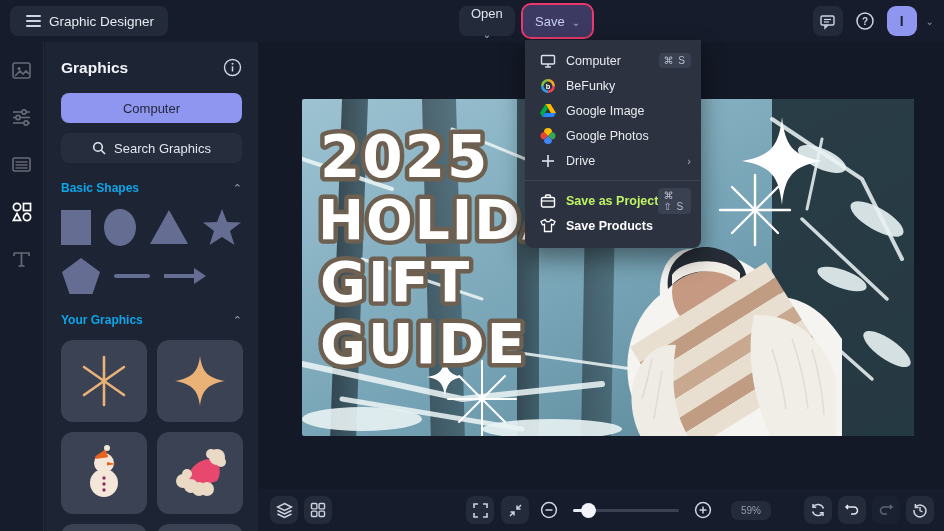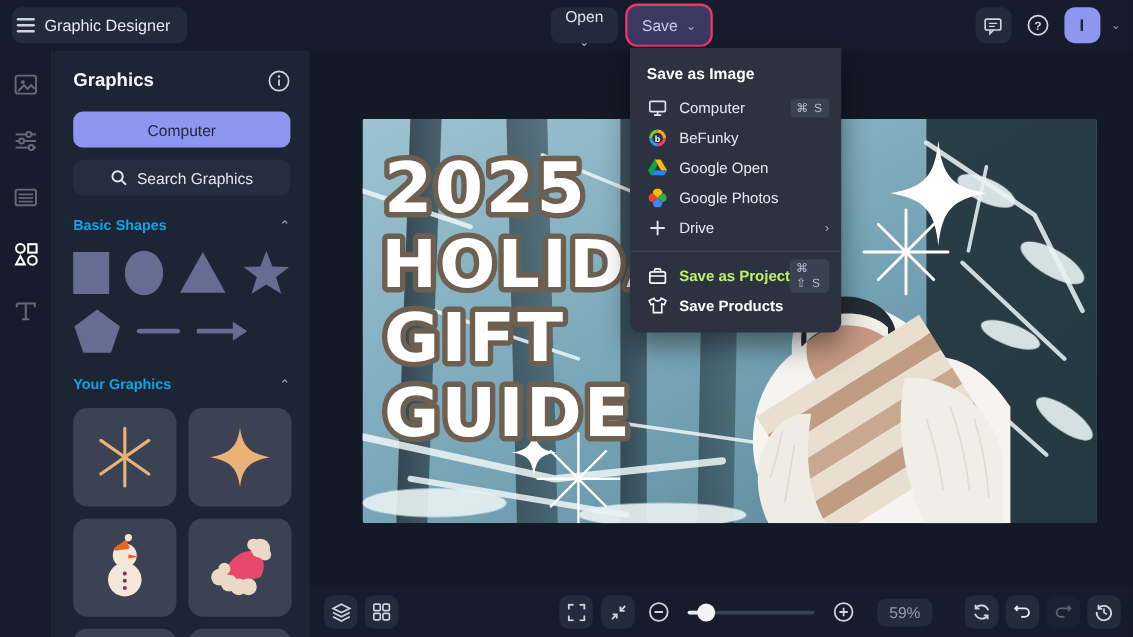--- a/index.html
+++ b/index.html
@@ -4,21 +4,21 @@
 <style>
   * { margin:0; padding:0; box-sizing:border-box; }
   html,body { width:944px; height:531px; overflow:hidden; background:#151a28;
     font-family:"Liberation Sans", sans-serif; -webkit-font-smoothing:antialiased; }
   .app { position:relative; width:944px; height:531px; background:#151a28; }
 
   
   .topbar { position:absolute; left:0; top:0; width:944px; height:42px;
     background:#161c2b; display:flex; align-items:center; z-index:5; }
   .tb-left { display:flex; align-items:center; gap:8px; background:#232a3a;
-    border-radius:8px; height:30px; padding:0 14px 0 4px; margin-left:10px; }
+    border-radius:8px; height:30px; padding:0 14px 0 16px; margin-left:10px; }
   .tb-left .title { color:#e7eaf2; font-size:13.5px; }
   .burger { display:inline-flex; flex-direction:column; gap:3px; }
   .burger i { display:block; width:15px; height:2px; background:#cfd4e0; border-radius:2px; }
   .tb-btn { display:flex; align-items:center; gap:7px; background:#232a3a; color:#dfe3ee;
     border:none; border-radius:8px; height:30px; padding:0 12px; font-size:13px; cursor:pointer; }
   .open-btn { position:absolute; left:459px; top:6px;flex-direction:column; }
   .save-btn { position:absolute; left:523px; top:5px; height:32px;
     background:#3c3a63; color:#c9cdf5; outline:2.5px solid #ea3a6d; outline-offset:0; }
   .chev { font-size:10px; color:#aab0c0; transform:translateY(1px); }
   .tb-right { position:absolute; right:10px; top:6px; display:flex; align-items:center; gap:9px; }
@@ -69,21 +69,21 @@
   .bb-btn { width:28px; height:28px; border-radius:8px; background:#242b3b;
     display:flex; align-items:center; justify-content:center; cursor:pointer; }
   .bb-plain { width:26px; height:26px; display:flex; align-items:center; justify-content:center; cursor:pointer; }
   .grp-left { display:flex; gap:6px; margin-left:12px; }
   .grp-center { position:absolute; left:208px; display:flex; align-items:center; gap:7px; }
   .slider { position:relative; width:106px; height:3px; background:#3a4150;
     border-radius:2px; margin:0 4px; cursor:pointer; }
   .slider .fill { position:absolute; left:0; top:0; height:3px; width:14px; background:#e8eaf2; border-radius:2px; }
   .slider .handle { position:absolute; left:8px; top:-6px; width:15px; height:15px;
     background:#f2f4f9; border-radius:50%; }
-  .zoom-badge { background:#242b3b; color:#969dae; font-size:13px; border-radius:7px;
+  .zoom-badge { background:#242b3b; color:#969dae; font-size:10px; border-radius:7px;
     padding:4px 10px; margin-left:8px; }
   .grp-right { position:absolute; right:10px; display:flex; gap:6px; }
   .dim { opacity:.35; }
 
   
   .menu { position:absolute; left:525px; top:40px; width:176px; background:#2c3240;
     border-radius:0 0 8px 8px; padding:8px 0 10px 0; z-index:10;
     box-shadow:0 10px 24px rgba(0,0,0,.45); }
   .menu-header { color:#ffffff; font-weight:bold; font-size:13px; padding:6px 14px 8px 14px; }
   .mi { display:flex; align-items:center; height:25px; padding:0 10px 0 14px; cursor:pointer; }
@@ -490,21 +490,20 @@
                 <path d="M3.4 2 L3.4 5.4 L6.6 5.4" fill="none" stroke="#cfd4e0" stroke-width="1.5"></path>
                 <path d="M8 5 L8 8.5 L10.5 10" fill="none" stroke="#cfd4e0" stroke-width="1.4"></path>
               </svg>
           </span>
         </div>
       </div>
     </div>
   </div>
 
   <div class="menu">
-    <div class="menu-header">Save as Image</div>
 
     <div class="mi">
       <span class="mi-ic">
         <svg width="16" height="16" viewBox="0 0 16 16">
             <rect x="1.5" y="2.5" width="13" height="8.5" rx="1" fill="none" stroke="#dfe3ee" stroke-width="1.4"></rect>
             <line x1="5" y1="14" x2="11" y2="14" stroke="#dfe3ee" stroke-width="1.4"></line>
             <line x1="8" y1="11" x2="8" y2="14" stroke="#dfe3ee" stroke-width="1.4"></line>
           </svg>
       </span>
       <span class="mi-label">Computer</span>
@@ -526,21 +525,21 @@
     </div>
 
     <div class="mi">
       <span class="mi-ic">
         <svg width="16" height="15" viewBox="0 0 16 15">
             <path d="M5.5 1 L10.5 1 L16 10 L11 10 Z" fill="#ffba00"></path>
             <path d="M5.5 1 L0 10 L2.5 14 L8 5.2 Z" fill="#00ac47"></path>
             <path d="M2.5 14 L13.5 14 L16 10 L5 10 Z" fill="#2684fc"></path>
           </svg>
       </span>
-      <span class="mi-label">Google Open</span>
+      <span class="mi-label">Google Image</span>
     </div>
 
     <div class="mi">
       <span class="mi-ic">
         <svg width="16" height="16" viewBox="0 0 16 16">
             <path d="M8 8 A4 4 0 0 0 4 4 L4 8 Z" fill="#ea4335" transform="rotate(0 8 8)"></path>
             <path d="M4 4 A4 4 0 0 1 12 4 L8 8 Z" fill="#fbbc04" transform="translate(0,0)"></path>
             <path d="M8 8 L4 4 A4 4 0 0 0 0.5 8 A3.8 3.8 0 0 0 4 11.5 Z" fill="#ea4335"></path>
             <path d="M8 8 L12 4 A4 4 0 0 1 15.5 8 A3.8 3.8 0 0 1 12 11.5 Z" fill="#34a853"></path>
             <path d="M8 8 L12 12 A4 4 0 0 1 4 12 Z" fill="#4285f4"></path>

